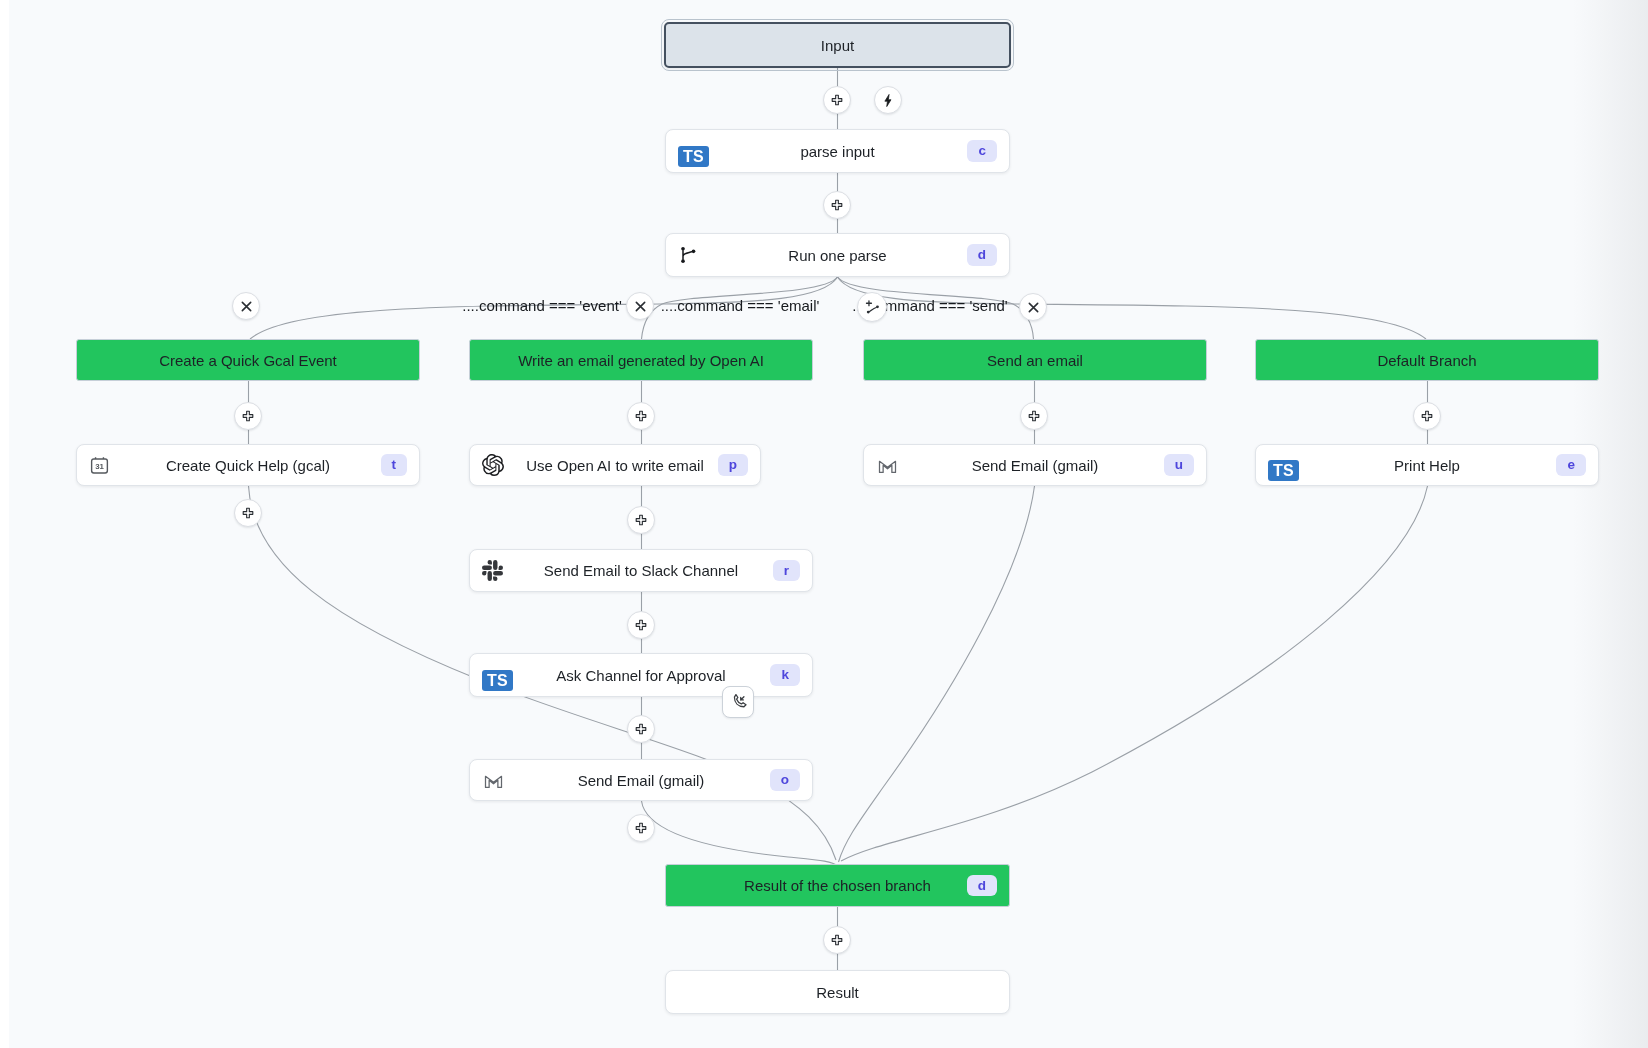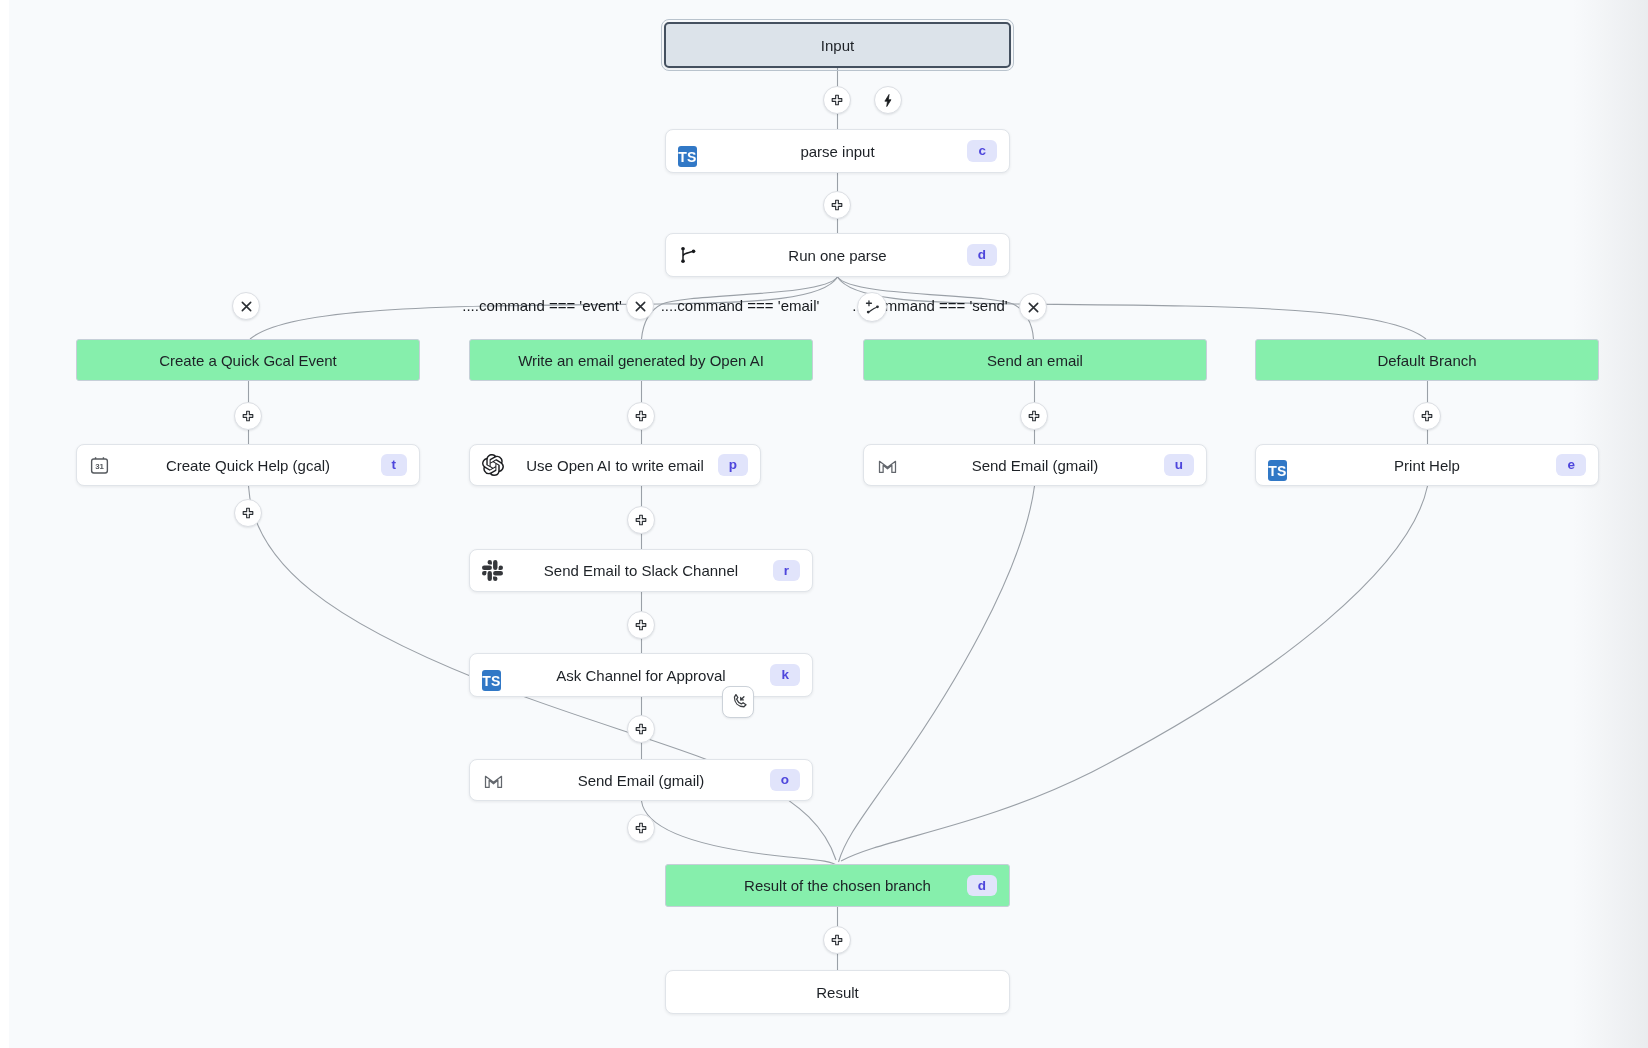--- a/index.html
+++ b/index.html
@@ -15,25 +15,25 @@
   svg.edges{position:absolute;left:0;top:0;z-index:1;}
   svg.edges path{stroke:#9aa0a7;stroke-width:1.1;fill:none;}
 
   .node{position:absolute;z-index:3;box-sizing:border-box;display:flex;align-items:center;
     height:42px;width:345px;background:#fff;border:1px solid #e0e4e9;border-radius:8px;
     box-shadow:0 1px 3px rgba(20,30,40,0.08);cursor:pointer;}
   .node .nlabel{position:absolute;left:0;right:0;text-align:center;font-size:15px;color:#1d2126;}
   .node .nicon{position:absolute;left:12px;display:flex;align-items:center;}
   .node .kbd{position:absolute;right:12px;background:#e1e4fb;color:#4e46dc;font-weight:bold;
     font-size:13.5px;border-radius:6px;padding:4px 11px;line-height:1;}
-  .hdr{background:#86efac;border:1px solid #c6cfd8;border-radius:3px;box-shadow:none;text-decoration:underline;}
+  .hdr{background:#22c55e;border:1px solid #c6cfd8;border-radius:3px;box-shadow:none;text-decoration:underline;}
   .input-node{width:347px;height:46px;background:#dce3ea;border:2px solid #44505f;border-radius:5px;
     outline:1px solid #b9c3cd;outline-offset:2px;text-decoration:underline;}
-  .tsbadge{width:19px;height:21px;background:#3178c6;border-radius:3px;display:flex;
-    align-items:center;justify-content:center;color:#fff;font-weight:bold;font-size:14px;letter-spacing:.2px;margin-top:11px;}
+  .tsbadge{width:31px;height:21px;background:#3178c6;border-radius:3px;display:flex;
+    align-items:center;justify-content:center;color:#fff;font-weight:bold;font-size:16px;letter-spacing:.2px;margin-top:11px;}
   .cbtn{position:absolute;z-index:4;width:28px;height:28px;border-radius:50%;background:#fff;
     border:1px solid #dcdfe4;box-shadow:0 1px 2px rgba(20,30,40,0.10);padding:0;margin:0;
     display:flex;align-items:center;justify-content:center;cursor:pointer;}
   .cbtn.big{width:30px;height:30px;}
   .cond{position:absolute;z-index:2;font-size:15px;color:#16191d;white-space:nowrap;transform:translateX(-50%);}
   .phone-badge{position:absolute;z-index:5;width:30px;height:30px;background:#fff;border:1px solid #ccd2d9;
     border-radius:8px;display:flex;align-items:center;justify-content:center;box-shadow:0 1px 2px rgba(20,30,40,0.08);}
 </style>
 </head>
 <body>

